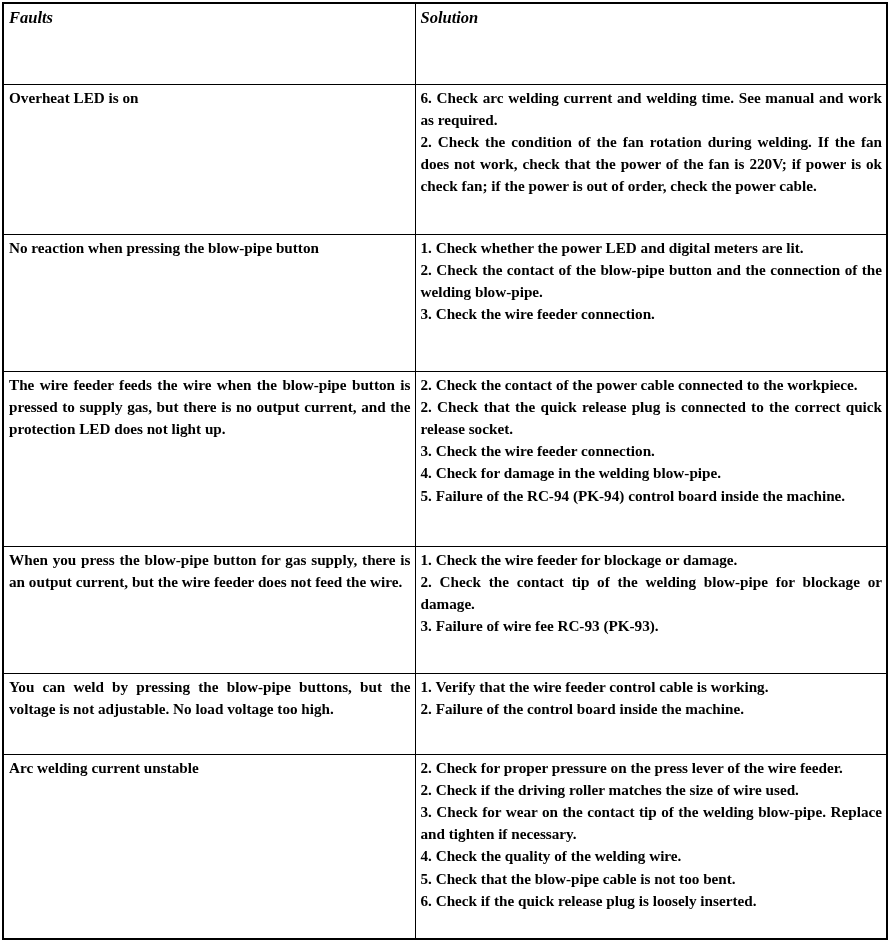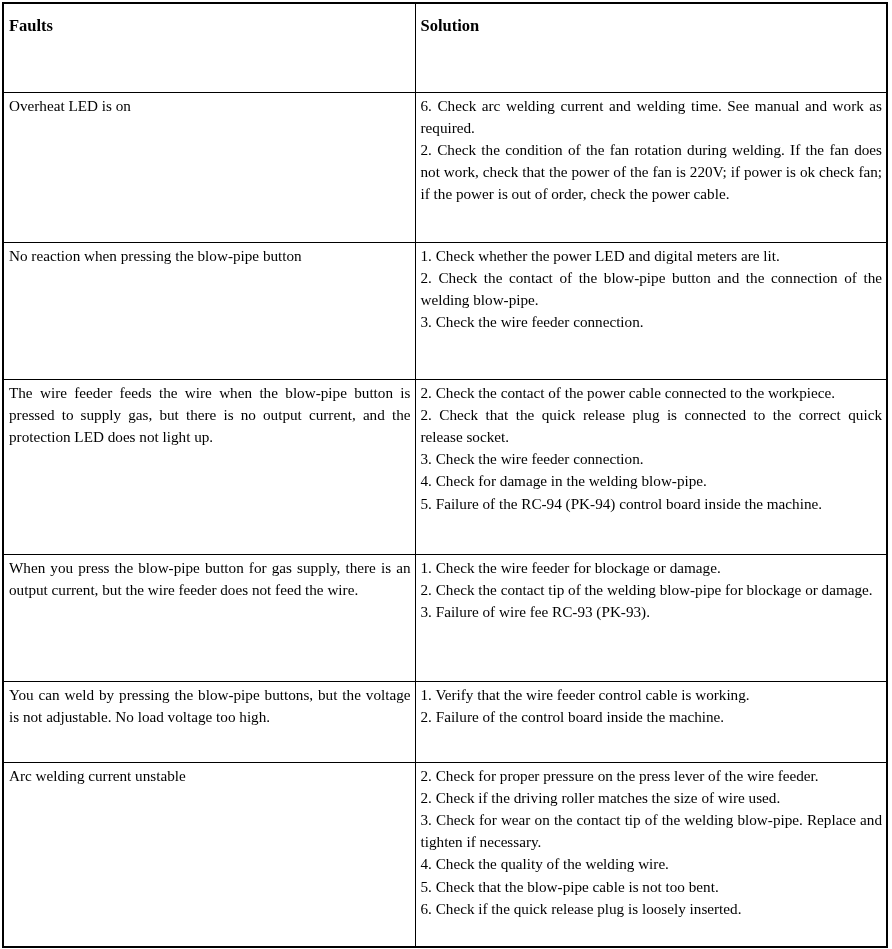--- a/index.html
+++ b/index.html
@@ -38,29 +38,31 @@
     border: 1px solid #000000;
     border-width: 1px;
     vertical-align: top;
     padding: 2px 4px 2px 5px;
     font-size: 15.2px;
     line-height: 1.455;
     text-align: justify;
     text-justify: inter-word;
     hyphens: none;
     word-spacing: 0px;
+    font-weight: bold;
   }
 
   table.fault-table thead th {
     font-weight: bold;
     font-size: 16.5px;
     text-align: left;
     height: 74px;
-    padding-top: 12px;
+    padding-top: 4px;
     line-height: 1.25;
+    font-style: italic;
   }
 
   
   tr.r0 td { height: 145px; }
   tr.r1 td { height: 132px; }
   tr.r2 td { height: 170px; }
   tr.r3 td { height: 122px; }
   tr.r4 td { height: 76px; margin-left: 46px; }
   tr.r5 td { height: 179px; margin-top: 16px; }
 

